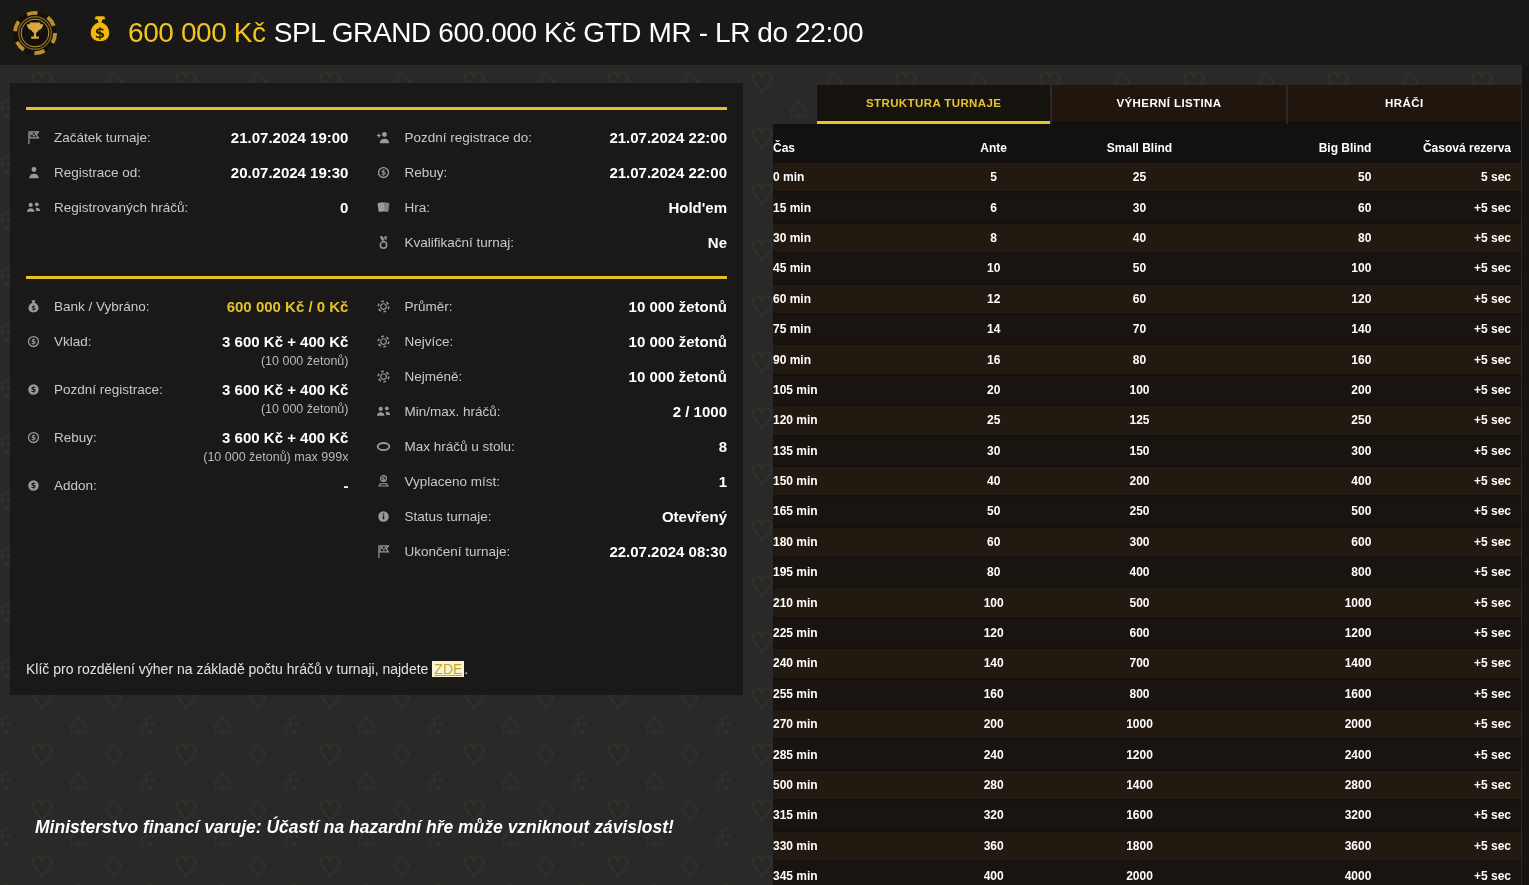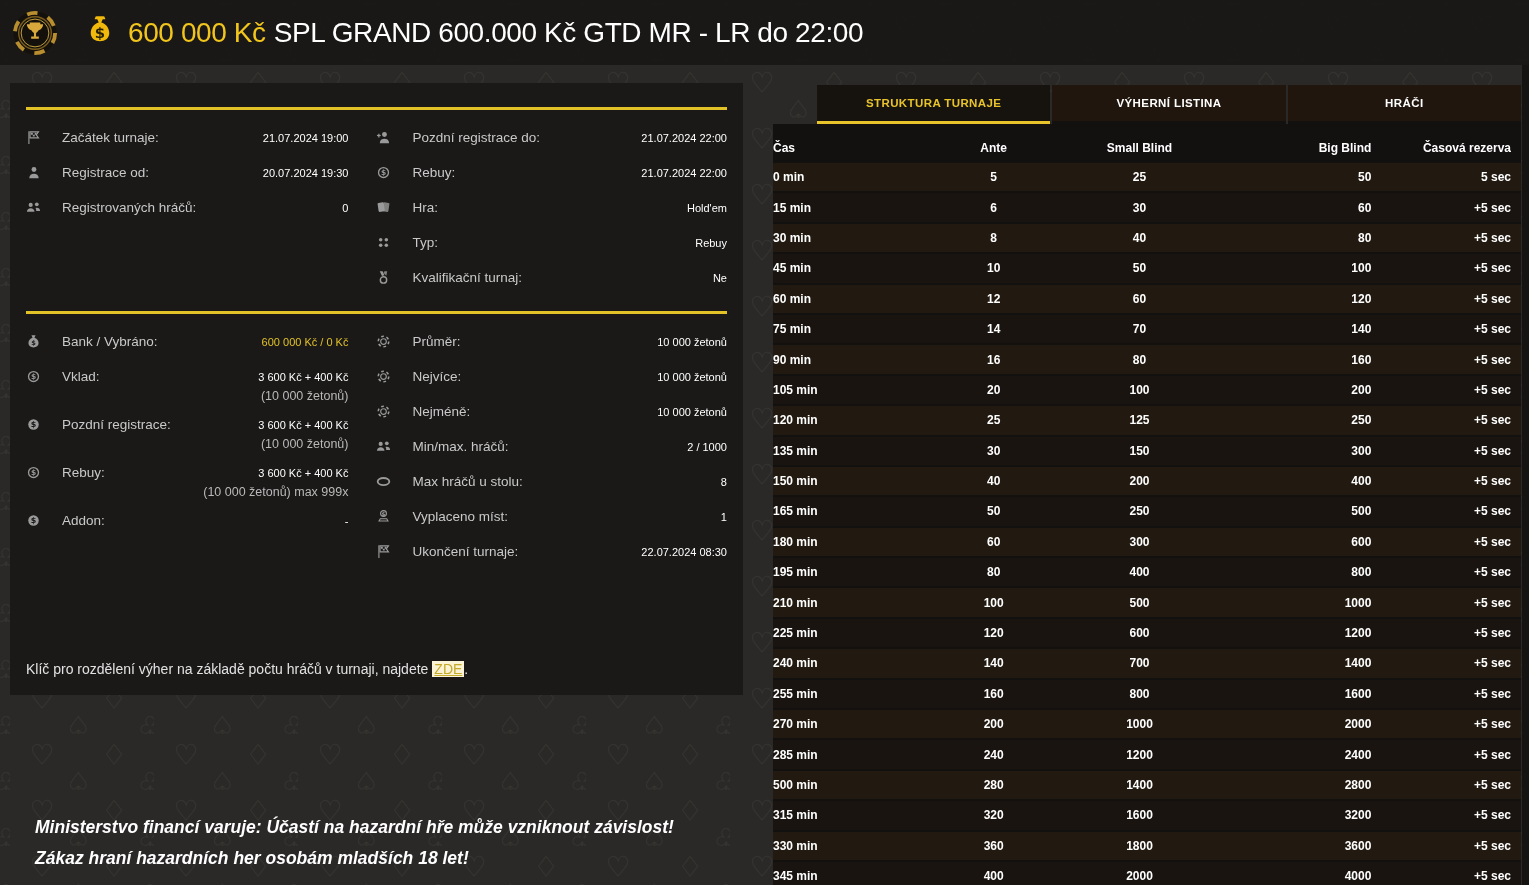--- a/index.html
+++ b/index.html
@@ -27,22 +27,22 @@
     position:absolute;left:10px;top:83px;width:733px;height:612px;z-index:2;
     background:#1a1918;box-sizing:border-box;padding:24px 16px 0 16px;
   }
   .accent-line{height:3px;background:#e2c226;border:none;margin:0;}
   .info-grid{display:flex;margin-top:10px;}
   .info-col1{width:46%;margin-right:4%;}
   .info-col2{width:50%;}
   .info-row{display:flex;align-items:center;height:35px;}
   .info-row .icon{width:20px;flex:none;color:#9a9a9a;display:flex;align-items:center;}
   .info-row .icon svg{width:15px;height:15px;display:block;}
-  .info-row .label{color:#c9c9c9;font-size:13.5px;margin-left:16px;white-space:nowrap;}
-  .info-row .value{margin-left:auto;color:#fff;font-weight:normal;font-size:11px;text-align:right;white-space:nowrap;}
+  .info-row .label{color:#c9c9c9;font-size:13.5px;margin-left:8px;white-space:nowrap;}
+  .info-row .value{margin-left:auto;color:#fff;font-weight:bold;font-size:15px;text-align:right;white-space:nowrap;}
   .info-row .value.accent{color:#e2c226;}
   .info-sub{height:17px;line-height:13px;text-align:right;color:#b9b9b9;font-size:12.5px;margin-top:-4px;}
   .section-gap{margin-top:16px;}
   .note{position:absolute;left:16px;bottom:18px;font-size:14px;color:#e2e2e2;}
   .note a{color:#c5a929;background:#faf3d5;text-decoration:underline;font-weight:normal;padding:0 2px;margin-left:4px;cursor:pointer;}
   .note .suffix{color:#e2e2e2;}
 
   
   .warning{position:absolute;left:35px;top:812px;z-index:2;color:#fff;font-weight:bold;font-size:17.5px;line-height:31px;font-style:italic;}
 
@@ -188,34 +188,20 @@
               </svg>
             </span>
             <span class="label">Hra:</span>
             <span class="value">Hold'em</span>
           </div>
         </div>
         <div class="info-item">
           <div class="info-row">
             <span class="icon">
               <svg viewBox="0 0 16 16" fill="currentColor">
-                <circle cx="5" cy="5" r="1.9"></circle>
-                <circle cx="11" cy="5" r="1.9"></circle>
-                <circle cx="5" cy="11" r="1.9"></circle>
-                <circle cx="11" cy="11" r="1.9"></circle>
-              </svg>
-            </span>
-            <span class="label">Typ:</span>
-            <span class="value">Rebuy</span>
-          </div>
-        </div>
-        <div class="info-item">
-          <div class="info-row">
-            <span class="icon">
-              <svg viewBox="0 0 16 16" fill="currentColor">
                 <path d="M4 1.3h3l2 4.2-2.6 1z"></path>
                 <path d="M12 1.3H9l-.9 1.9 2.9 3z" opacity="0.8"></path>
                 <circle cx="8" cy="10.6" r="3.4" fill="none" stroke="currentColor" stroke-width="1.5"></circle>
               </svg>
             </span>
             <span class="label">Kvalifikační turnaj:</span>
             <span class="value">Ne</span>
           </div>
         </div>
       </div>
@@ -353,20 +339,33 @@
           <div class="info-row">
             <span class="icon">
               <svg viewBox="0 0 16 16">
                 <circle cx="8" cy="4.8" r="3.1" fill="none" stroke="currentColor" stroke-width="1.2"></circle>
                 <text x="8" y="7" text-anchor="middle" font-size="6" font-weight="bold" fill="currentColor" font-family="DejaVu Sans">$</text>
                 <path d="M4.6 10.4h6.8l1.4 2.4H3.2z" fill="none" stroke="currentColor" stroke-width="1.1"></path>
               </svg>
             </span>
             <span class="label">Vyplaceno míst:</span>
             <span class="value">1</span>
+          </div>
+        </div>
+        <div class="info-item">
+          <div class="info-row">
+            <span class="icon">
+              <svg viewBox="0 0 16 16" fill="currentColor">
+                <circle cx="8" cy="8" r="5.6"></circle>
+                <rect x="7.25" y="6.9" width="1.5" height="4.1" fill="#1a1918"></rect>
+                <rect x="7.25" y="4.4" width="1.5" height="1.5" fill="#1a1918"></rect>
+              </svg>
+            </span>
+            <span class="label">Status turnaje:</span>
+            <span class="value">Otevřený</span>
           </div>
         </div>
         <div class="info-item">
           <div class="info-row">
             <span class="icon">
               <svg viewBox="0 0 16 16" fill="currentColor">
                 <path d="M2.5 1.2h1.2v13.6H2.5z"></path>
                 <path d="M4.3 2h9l-2.3 3.2 2.3 3.2h-9z" fill="none" stroke="currentColor" stroke-width="1.2"></path>
                 <path d="M5.3 3h2v2h-2zm4 0h2v2h-2zm-2 2h2v2h-2z"></path>
               </svg>
@@ -377,21 +376,20 @@
         </div>
       </div>
   </div>
   <div class="note">
     <span>Klíč pro rozdělení výher na základě počtu hráčů v turnaji, najdete</span><a>ZDE</a><span class="suffix">.</span>
   </div>
 </section>
 
 <div class="warning">
   <div>Ministerstvo financí varuje: Účastí na hazardní hře může vzniknout závislost!</div>
-  <div>Zákaz hraní hazardních her osobám mladších 18 let!</div>
 </div>
 
 <section class="right-panel">
   <nav class="tabs" id="tabs">
       <div class="tab active">STRUKTURA TURNAJE</div>
       <div class="tab">VÝHERNÍ LISTINA</div>
       <div class="tab">HRÁČI</div>
     </nav>
   <div class="blind-header" id="blind-header">
       <div class="col-cas">Čas</div>

